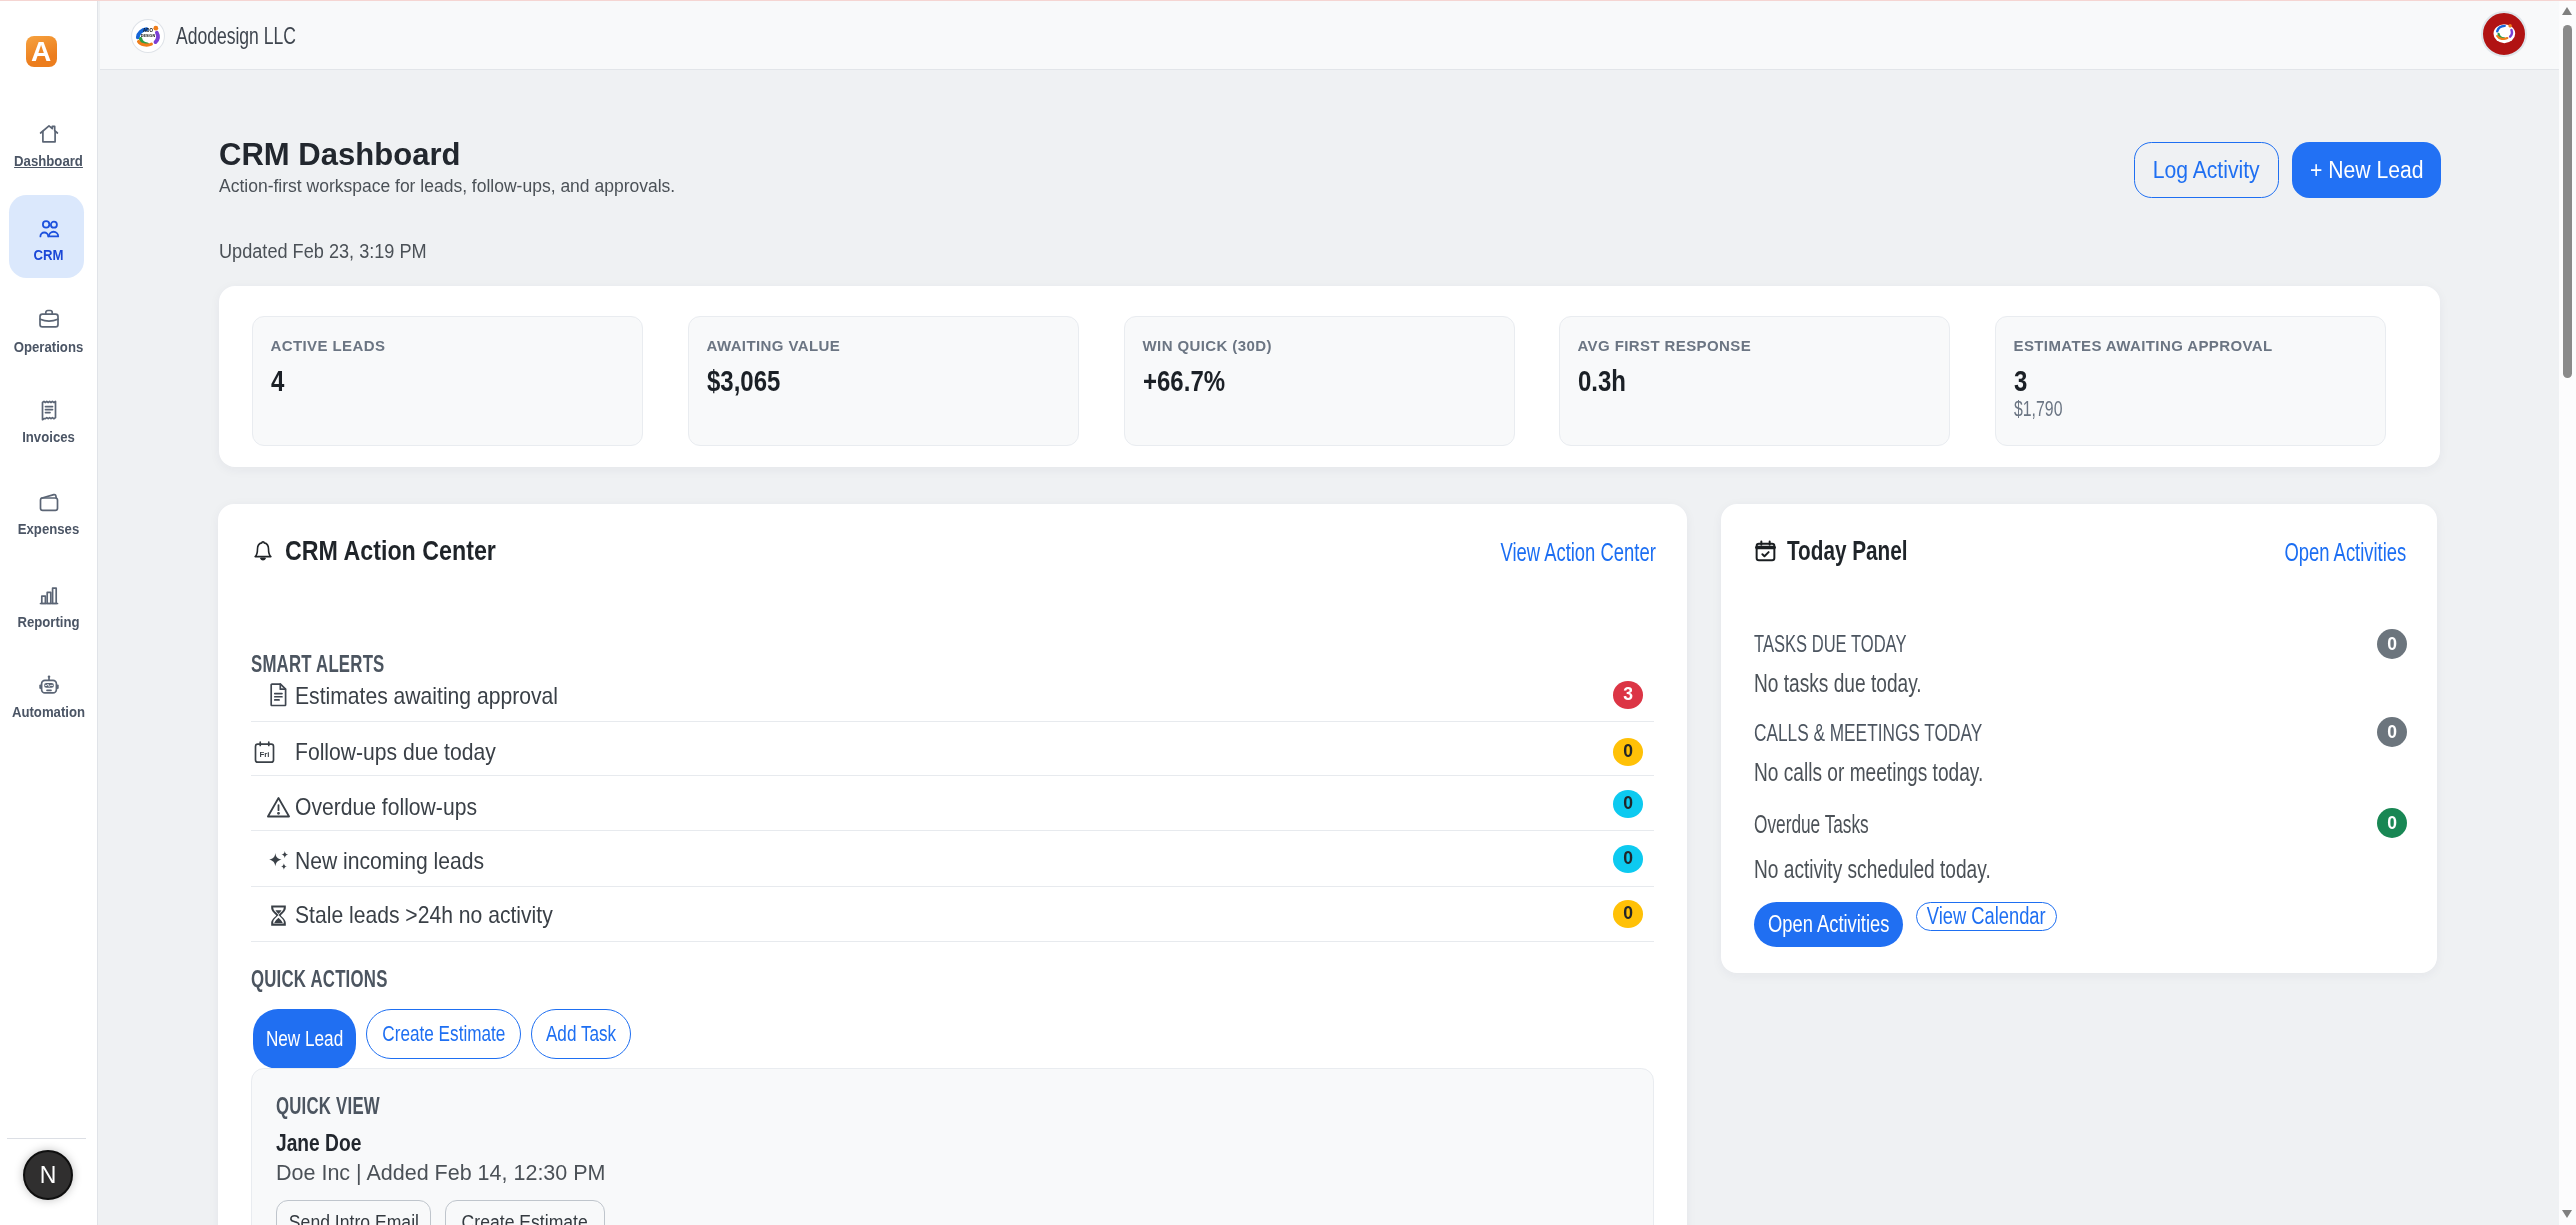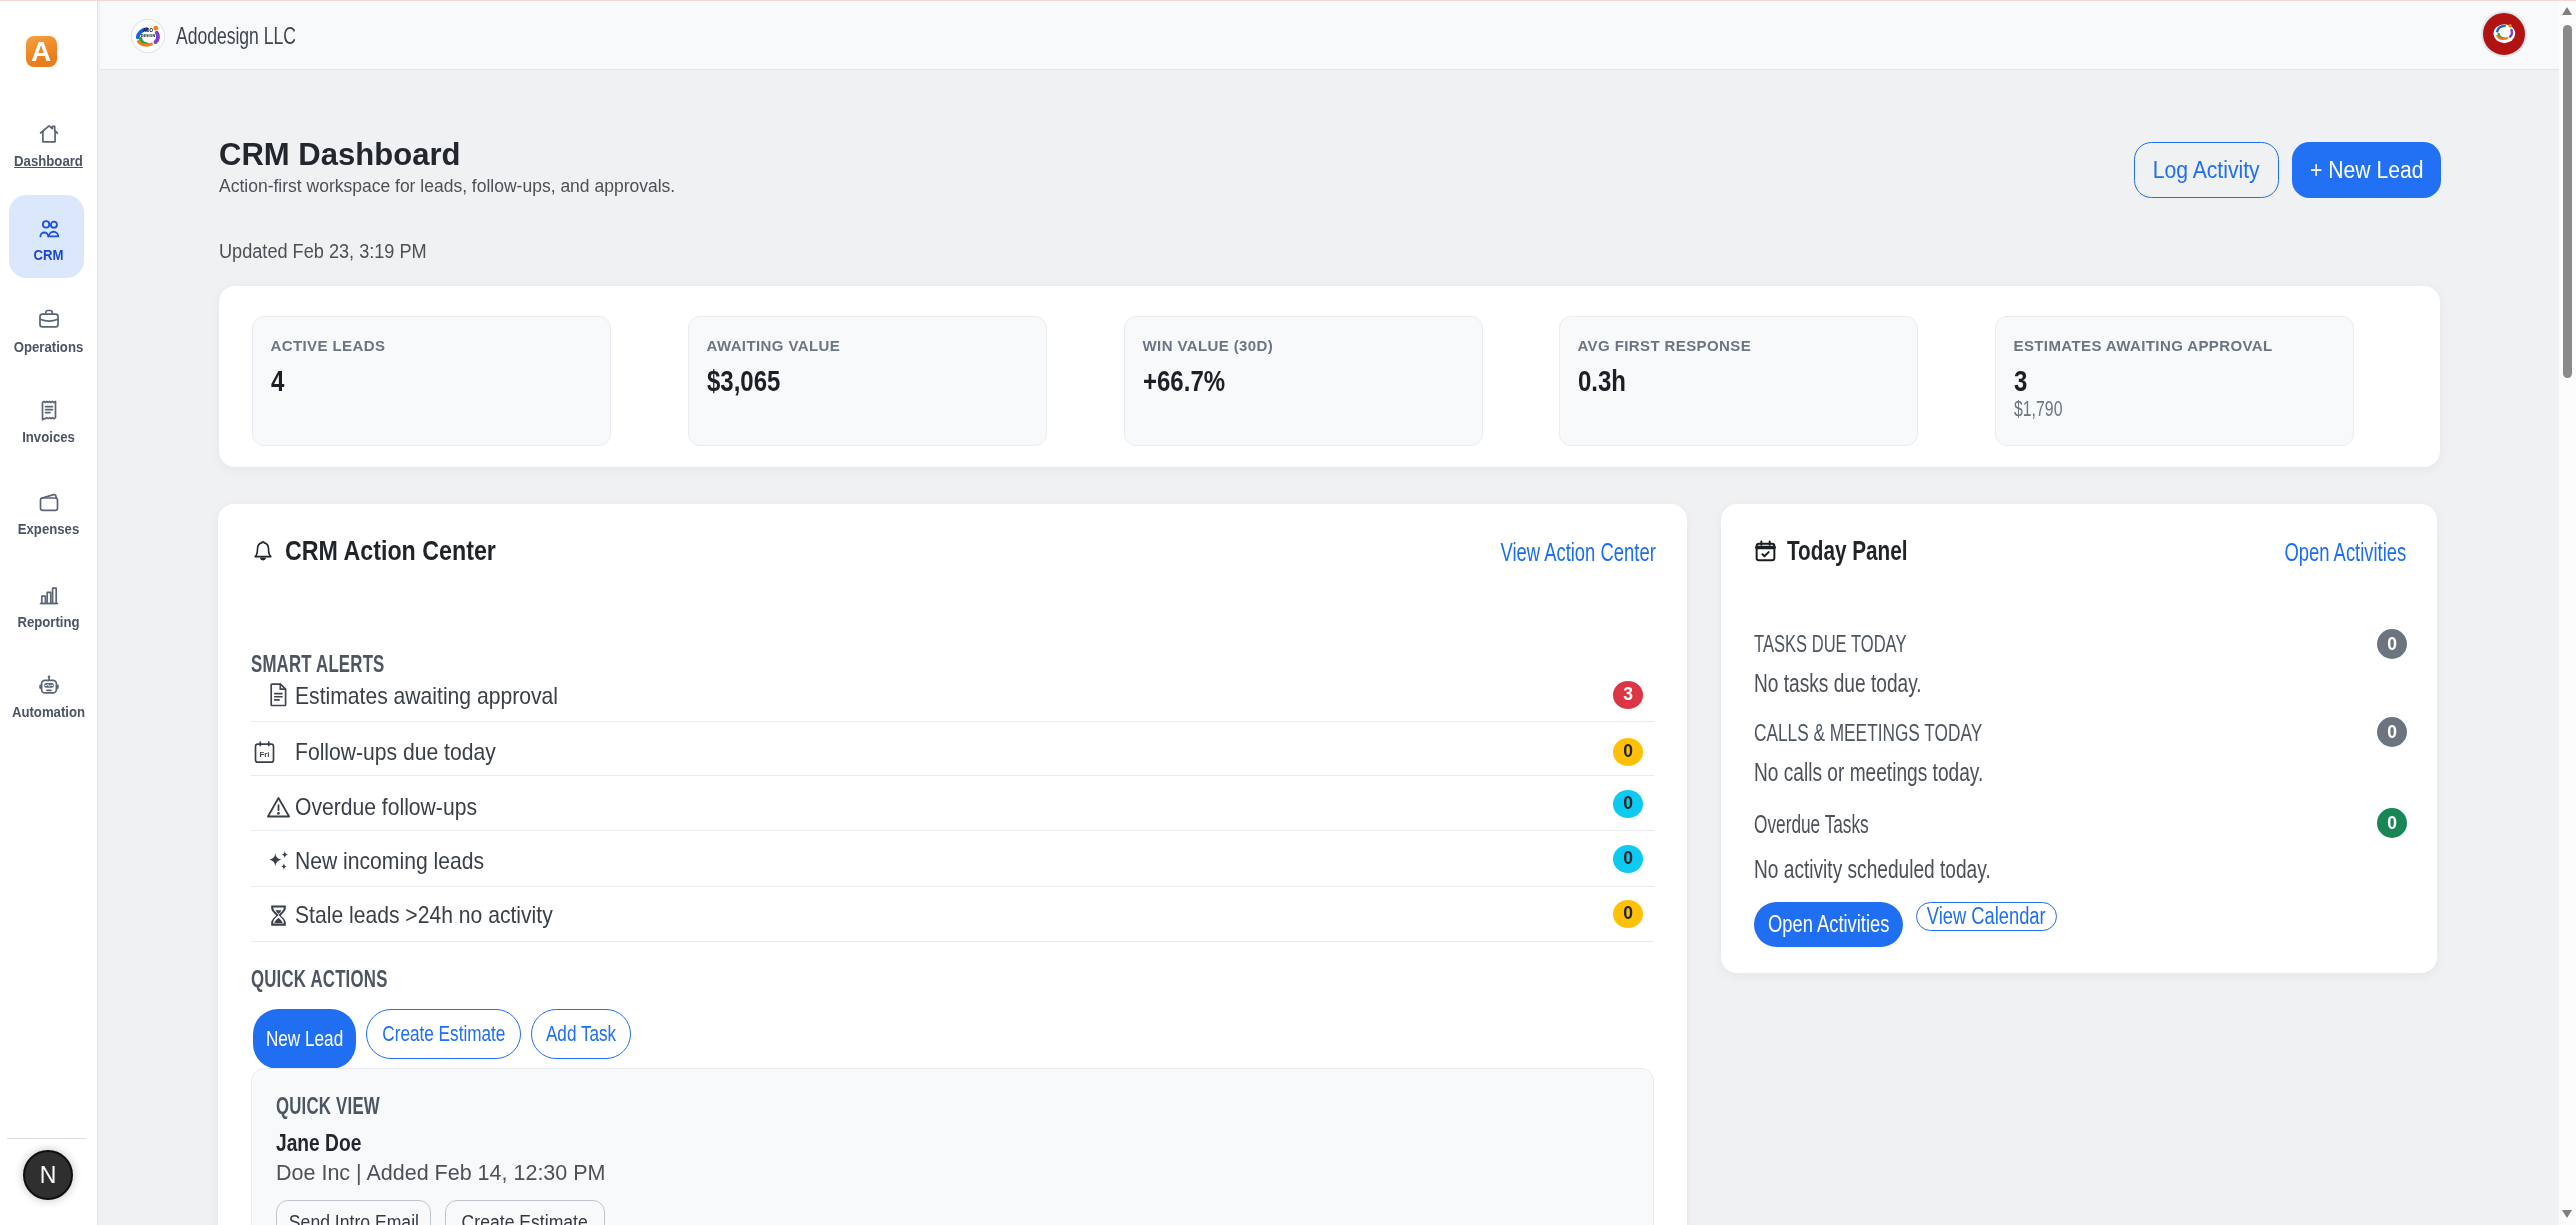--- a/index.html
+++ b/index.html
@@ -41,21 +41,21 @@
   .updated { left:219px; top:240px; font-size:19.5px; color:#4b5157; transform:scaleX(0.93); transform-origin:left; white-space:nowrap; }
   .btn { display:flex; align-items:center; justify-content:center; border-radius:17.5px; font-size:23px; }
   .btn.outline { border:1.3px solid #1e6ff2; color:#1e6ff2; background:transparent; }
   .btn.fill { background:#2271f4; color:#fff; }
   .btnlog { left:2134px; top:142px; width:145px; height:56px; }
   .btnnew { left:2292px; top:142px; width:149px; height:56px; }
 
   
   .card { background:#fff; border-radius:16px; box-shadow:0 2.7px 10.8px rgba(30,40,70,0.05); }
   #statscard { left:219px; top:286px; width:2221px; height:181px; }
-  .statbox { top:316px; width:359px; height:130px; background:#f8f9fa; border:1.3px solid #e9ecf0; border-radius:12px; }
+  .statbox { top:316px; width:391px; height:130px; background:#f8f9fa; border:1.3px solid #e9ecf0; border-radius:12px; }
   .statlabel { left:17.5px; top:19.5px; font-size:15px; font-weight:700; color:#6b7583; letter-spacing:0.4px; position:absolute; white-space:nowrap; }
   .statvalue { left:17.5px; top:47px; font-size:30px; font-weight:bold; color:#1b2026; position:absolute; transform:scaleX(0.8); transform-origin:left; }
   .statsub { left:17.5px; top:79px; font-size:22px; color:#6b7583; position:absolute; transform:scaleX(0.72); transform-origin:left; }
 
   #actioncard { left:218px; top:504px; width:1469px; height:836px; }
   #todaycard  { left:1721px; top:504px; width:716px; height:469px; }
 
   .cardtitle { font-size:28px; font-weight:bold; color:#1f2429; transform:scaleX(0.83); transform-origin:left; white-space:nowrap; }
   .link { font-size:25.6px; color:#1b6ef3; transform:scaleX(0.72); transform-origin:right; white-space:nowrap; }
   .seclabel { font-size:23px; font-weight:600; color:#4c5560; letter-spacing:0.3px; transform:scaleX(0.73); transform-origin:left; white-space:nowrap; }
@@ -194,21 +194,21 @@
 <div class="abs card" id="statscard"></div>
 <div class="abs statbox" style="left:252px;">
   <div class="statlabel">ACTIVE LEADS</div>
     <div class="statvalue">4</div>
 </div>
 <div class="abs statbox" style="left:688px;">
   <div class="statlabel">AWAITING VALUE</div>
     <div class="statvalue">$3,065</div>
 </div>
 <div class="abs statbox" style="left:1124px;">
-  <div class="statlabel">WIN VALUE (30D)</div>
+  <div class="statlabel">WIN QUICK (30D)</div>
     <div class="statvalue">+66.7%</div>
 </div>
 <div class="abs statbox" style="left:1559px;">
   <div class="statlabel">AVG FIRST RESPONSE</div>
     <div class="statvalue">0.3h</div>
 </div>
 <div class="abs statbox" style="left:1995px;">
   <div class="statlabel">ESTIMATES AWAITING APPROVAL</div>
     <div class="statvalue">3</div>
   <div class="statsub">$1,790</div>

